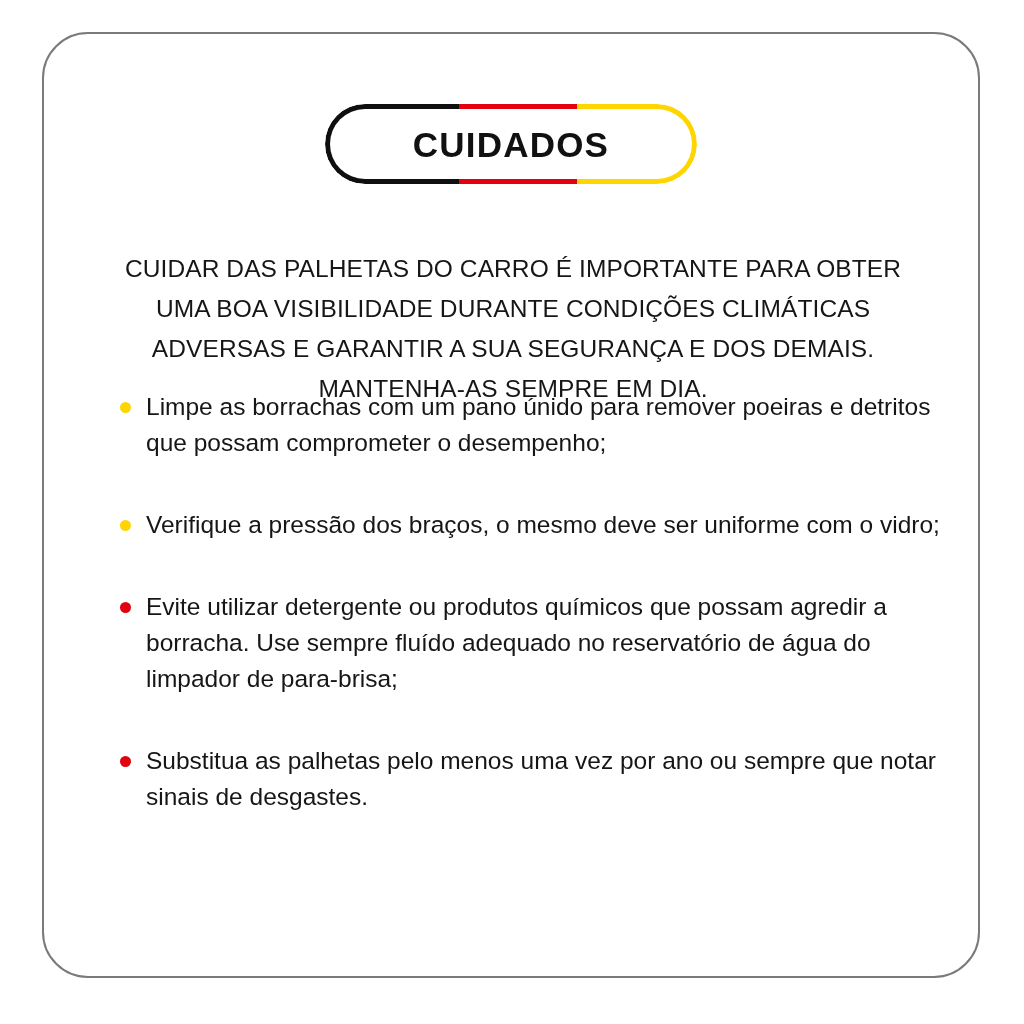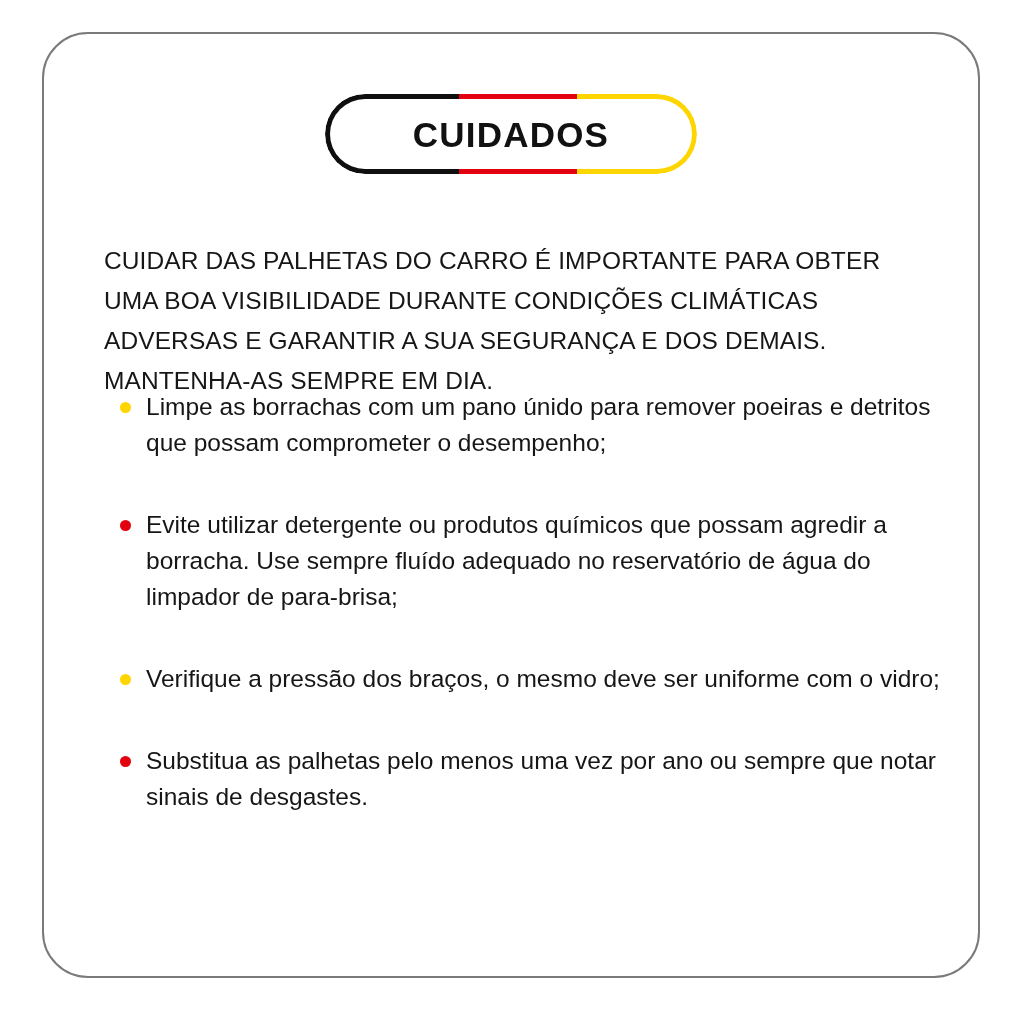--- a/index.html
+++ b/index.html
@@ -33,21 +33,21 @@
     border: 2px solid #7a7a7a;
     border-radius: 46px;
     background: #ffffff;
   }
 
   
   .title-pill-wrap {
     position: absolute;
     left: 0;
     right: 0;
-    top: 60px;
+    top: 70px;
     display: flex;
     justify-content: center;
     text-align: center;
   }
   .title-pill {
     position: relative;
     width: 372px;
     height: 80px;
     border-radius: 40px;
     background: #ffffff;
@@ -86,23 +86,23 @@
     letter-spacing: 1.2px;
     color: #111111;
     line-height: 1;
     white-space: nowrap;
   }
 
   
   .intro {
     position: absolute;
     left: 60px;
-    top: 182px;
+    top: 190px;
     width: 818px;
-    text-align: left;
+    text-align: center;
     font-size: 24.5px;
     line-height: 40px;
     letter-spacing: 0.1px;
     color: #161616;
   }
 
   
   .bullets {
     position: absolute;
     left: 76px;
@@ -155,27 +155,27 @@
     <p class="intro">CUIDAR DAS PALHETAS DO CARRO É IMPORTANTE PARA OBTER UMA BOA VISIBILIDADE DURANTE CONDIÇÕES CLIMÁTICAS ADVERSAS E GARANTIR A SUA SEGURANÇA E DOS DEMAIS. MANTENHA-AS SEMPRE EM DIA.</p>
 
     <div class="bullets">
 
       <div class="bullet-item">
         <span class="dot yellow"></span>
         <span class="bullet-text">Limpe as borrachas com um pano únido para remover poeiras e detritos que possam comprometer o desempenho;</span>
       </div>
 
       <div class="bullet-item">
-        <span class="dot red"></span>
-        <span class="bullet-text">Evite utilizar detergente ou produtos químicos que possam agredir a borracha. Use sempre fluído adequado no reservatório de água do limpador de para-brisa;</span>
+        <span class="dot yellow"></span>
+        <span class="bullet-text">Verifique a pressão dos braços, o mesmo deve  ser uniforme com o vidro;</span>
       </div>
 
       <div class="bullet-item">
-        <span class="dot yellow"></span>
-        <span class="bullet-text">Verifique a pressão dos braços, o mesmo deve  ser uniforme com o vidro;</span>
+        <span class="dot red"></span>
+        <span class="bullet-text">Evite utilizar detergente ou produtos químicos que possam agredir a borracha. Use sempre fluído adequado no reservatório de água do limpador de para-brisa;</span>
       </div>
 
       <div class="bullet-item">
         <span class="dot red"></span>
         <span class="bullet-text">Substitua as palhetas pelo menos uma vez por ano ou sempre que notar sinais de desgastes.</span>
       </div>
 
     </div>
 
   </div>

